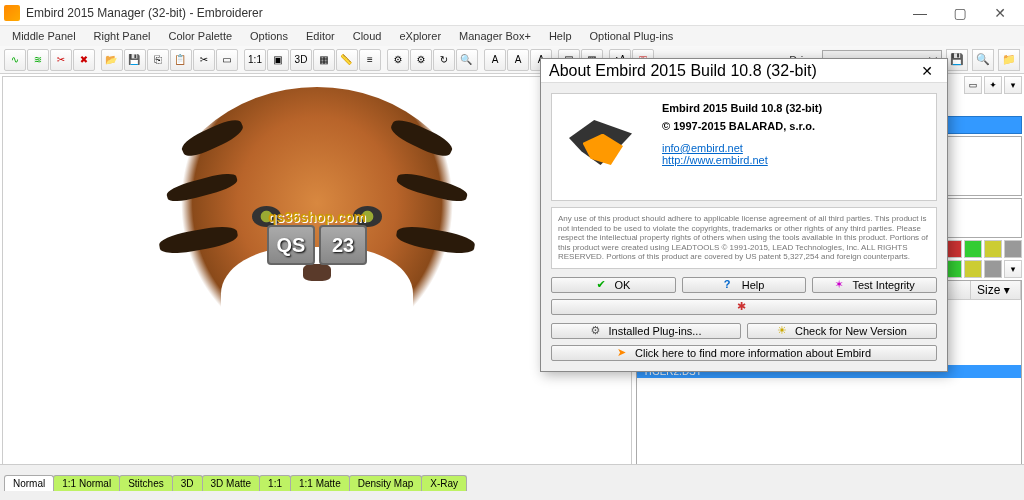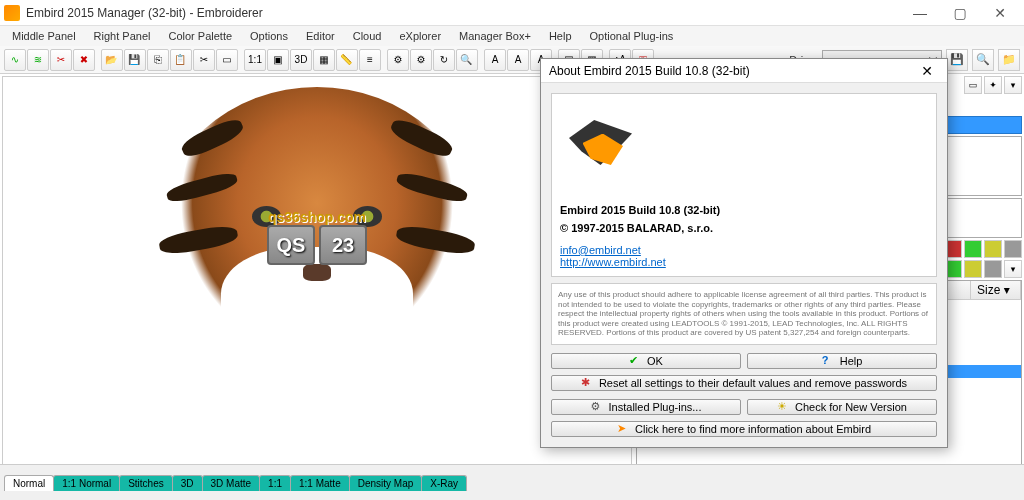--- a/index.html
+++ b/index.html
@@ -54,30 +54,30 @@
 .filter-strip input { width: 14px; height: 14px; }
 .filter-strip .flabel { font-size: 9px; color: #333; padding: 0 2px; }
 .file-table { flex: 1; border: 1px solid #aaa; background: #fff; display: flex; flex-direction: column; }
 .file-table .hdr { display: flex; background: linear-gradient(#f8f8f8,#e8e8e8); border-bottom: 1px solid #ccc; }
 .file-table .hdr > div { padding: 2px 6px; border-right: 1px solid #ccc; font-size: 12px; }
 .file-table .rows { flex: 1; overflow: hidden; }
 .file-table .row { padding: 1px 6px; font-size: 10px; }
 .file-table .row.sel { background: #3399ff; color: #fff; }
 
 .statusbar-tabs { position: absolute; bottom: 0; left: 0; right: 0; height: 36px; display: flex; align-items: center; background: #f0f0f0; border-top: 1px solid #ccc; padding: 0 4px; }
-.stab { padding: 2px 8px; border: 1px solid #aaa; border-bottom: none; background: #14b8a6; font-size: 10px; cursor: pointer; margin-right: -1px; border-radius: 3px 3px 0 0; }
+.stab { padding: 2px 8px; border: 1px solid #aaa; border-bottom: none; background: #bef264; font-size: 10px; cursor: pointer; margin-right: -1px; border-radius: 3px 3px 0 0; }
 .stab.active { background: #fff; }
 
 
 .about-dlg { position: absolute; top: 58px; left: 540px; width: 408px; background: #f0f0f0; border: 1px solid #888; box-shadow: 3px 3px 12px rgba(0,0,0,0.3); z-index: 100; }
 .about-dlg .dlg-title { height: 24px; background: #fff; display: flex; align-items: center; padding: 0 8px; border-bottom: 1px solid #ddd; }
-.about-dlg .dlg-title .t { flex: 1; font-size: 12px; }
+.about-dlg .dlg-title .t { flex: 1; font-size: 16px; }
 .about-dlg .dlg-title .x { width: 24px; text-align: center; font-size: 14px; cursor: pointer; }
 .about-dlg .dlg-body { padding: 10px; }
-.about-top { display: flex; gap: 12px; background: #fff; border: 1px solid #ccc; padding: 8px; flex-direction: column; }
+.about-top { display: flex; gap: 12px; background: #fff; border: 1px solid #ccc; padding: 8px; }
 .bird-icon { width: 90px; height: 90px; position: relative; flex-shrink: 0; }
 .bird-icon::before { content:''; position:absolute; left:10%; top:20%; width:70%; height:50%; background:#333; clip-path: polygon(0 40%, 40% 0, 100% 30%, 80% 60%, 50% 100%, 20% 70%); }
 .bird-icon::after { content:''; position:absolute; left:25%; top:35%; width:45%; height:35%; background:#ff9900; clip-path: polygon(0 30%, 50% 0, 100% 40%, 70% 100%, 20% 80%); }
 .about-info { flex: 1; }
 .about-info .prod { font-weight: bold; font-size: 11px; margin-bottom: 6px; }
 .about-info .copy { font-weight: bold; font-size: 11px; margin-bottom: 10px; }
 .about-info a { color: #0066cc; text-decoration: underline; display: block; font-size: 11px; }
 .about-legal { background: #fff; border: 1px solid #ccc; padding: 6px; margin-top: 6px; font-size: 8px; color: #777; line-height: 1.2; }
 .about-btns { display: flex; gap: 6px; margin-top: 8px; }
 .about-btns .btn, .about-wide-btn { flex: 1; height: 16px; border: 1px solid #999; background: linear-gradient(#fafafa,#e4e4e4); display: flex; align-items: center; justify-content: center; gap: 4px; font-size: 11px; cursor: pointer; border-radius: 2px; }
@@ -293,24 +293,27 @@
     <div class="about-legal">Any use of this product should adhere to applicable license agreement of all third parties. This product is not intended to be used to violate the copyrights, trademarks or other rights of any third parties. Please respect the intellectual property rights of others when using the tools available in this product. Portions of this product were created using LEADTOOLS © 1991-2015, LEAD Technologies, Inc. ALL RIGHTS RESERVED. Portions of this product are covered by US patent 5,327,254 and foreign counterparts.</div>
     <div class="about-btns">
       <div class="btn">
           <span class="btn-icon ico-check"></span>
           <span>OK</span>
         </div>
       <div class="btn">
           <span class="btn-icon ico-help"></span>
           <span>Help</span>
         </div>
+      <div class="btn">
+          <span class="btn-icon ico-star"></span>
+          <span>Test Integrity</span>
+        </div>
     </div>
     <div class="about-wide-btn">
         <span class="btn-icon ico-reset"></span>
-        <span>Reset all settings to their default values and remove passwords</span>
       </div>
     <div class="about-btns">
       <div class="btn">
           <span class="btn-icon ico-plug"></span>
           <span>Installed Plug-ins...</span>
         </div>
       <div class="btn">
           <span class="btn-icon ico-new"></span>
           <span>Check for New Version</span>
         </div>

